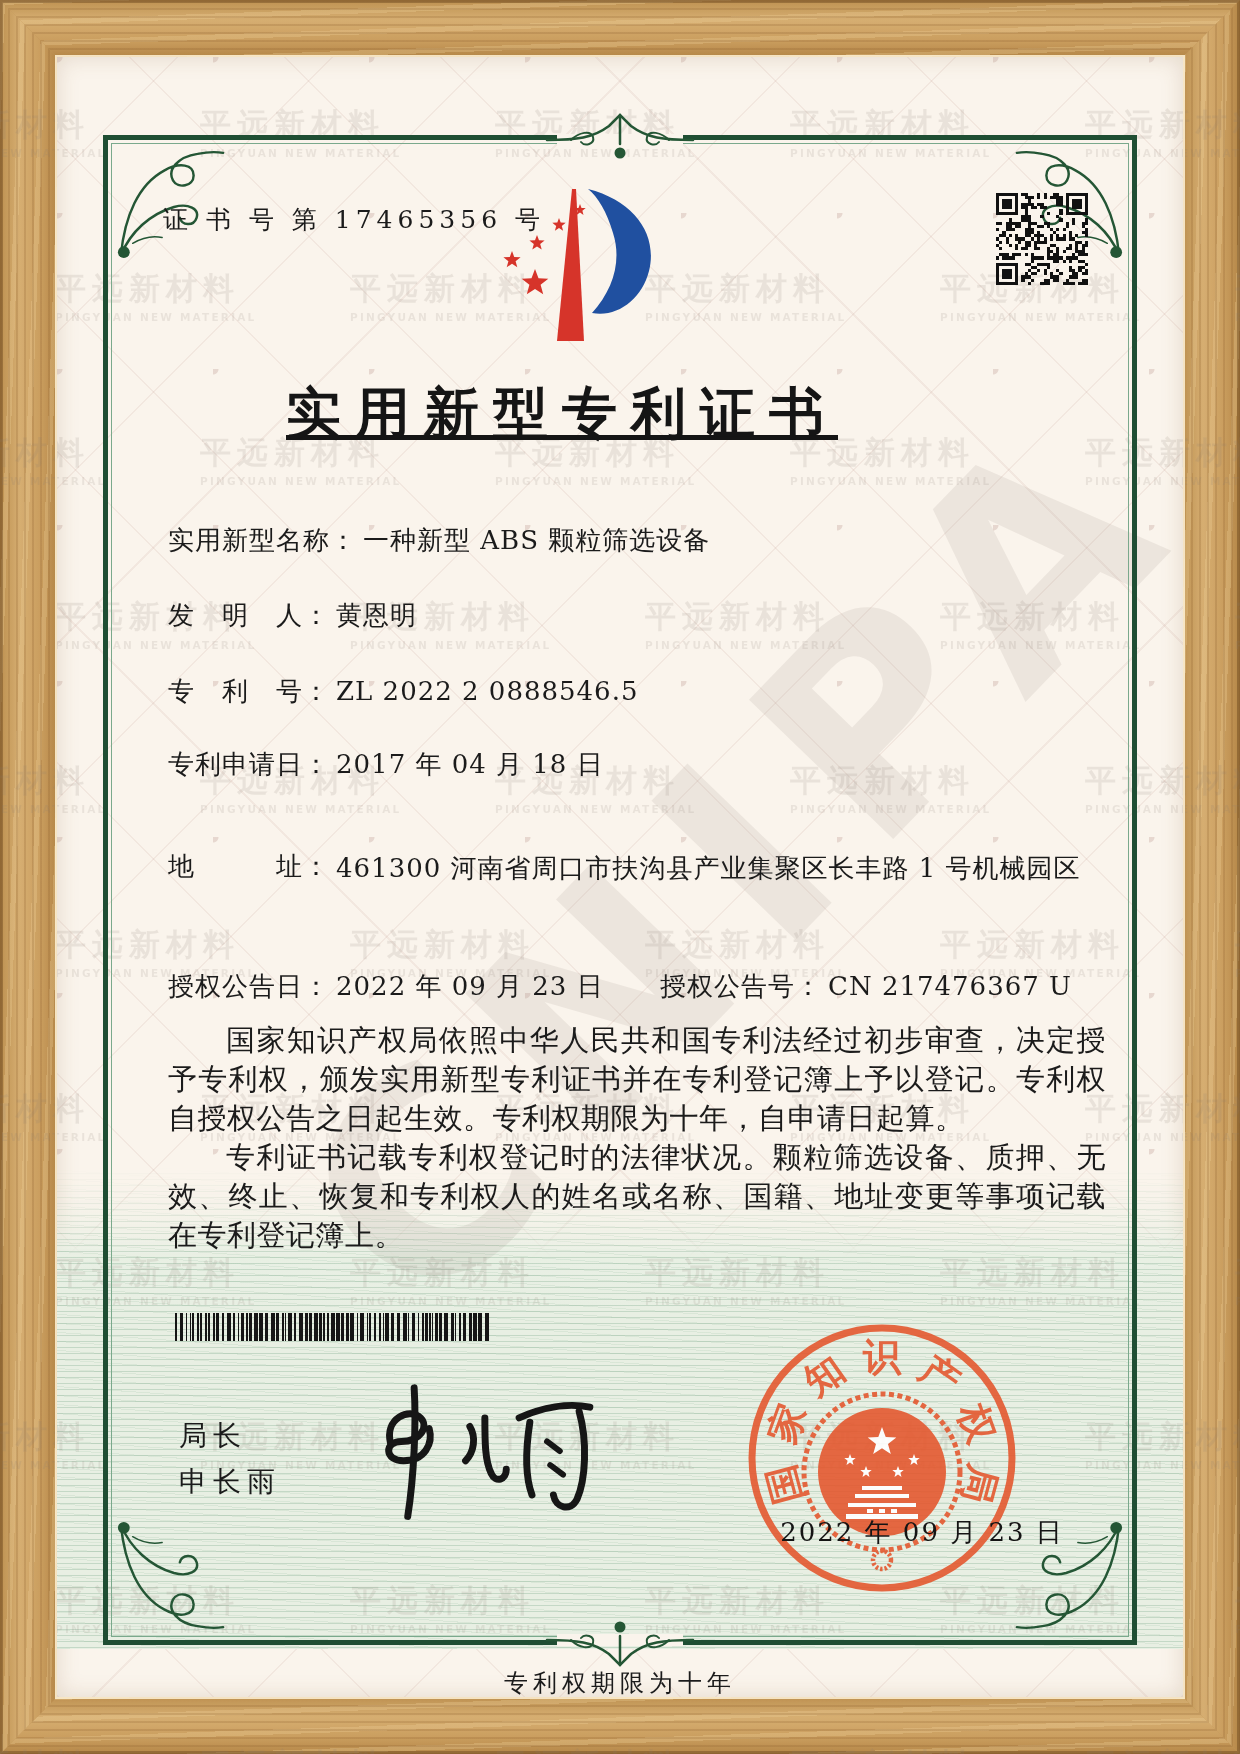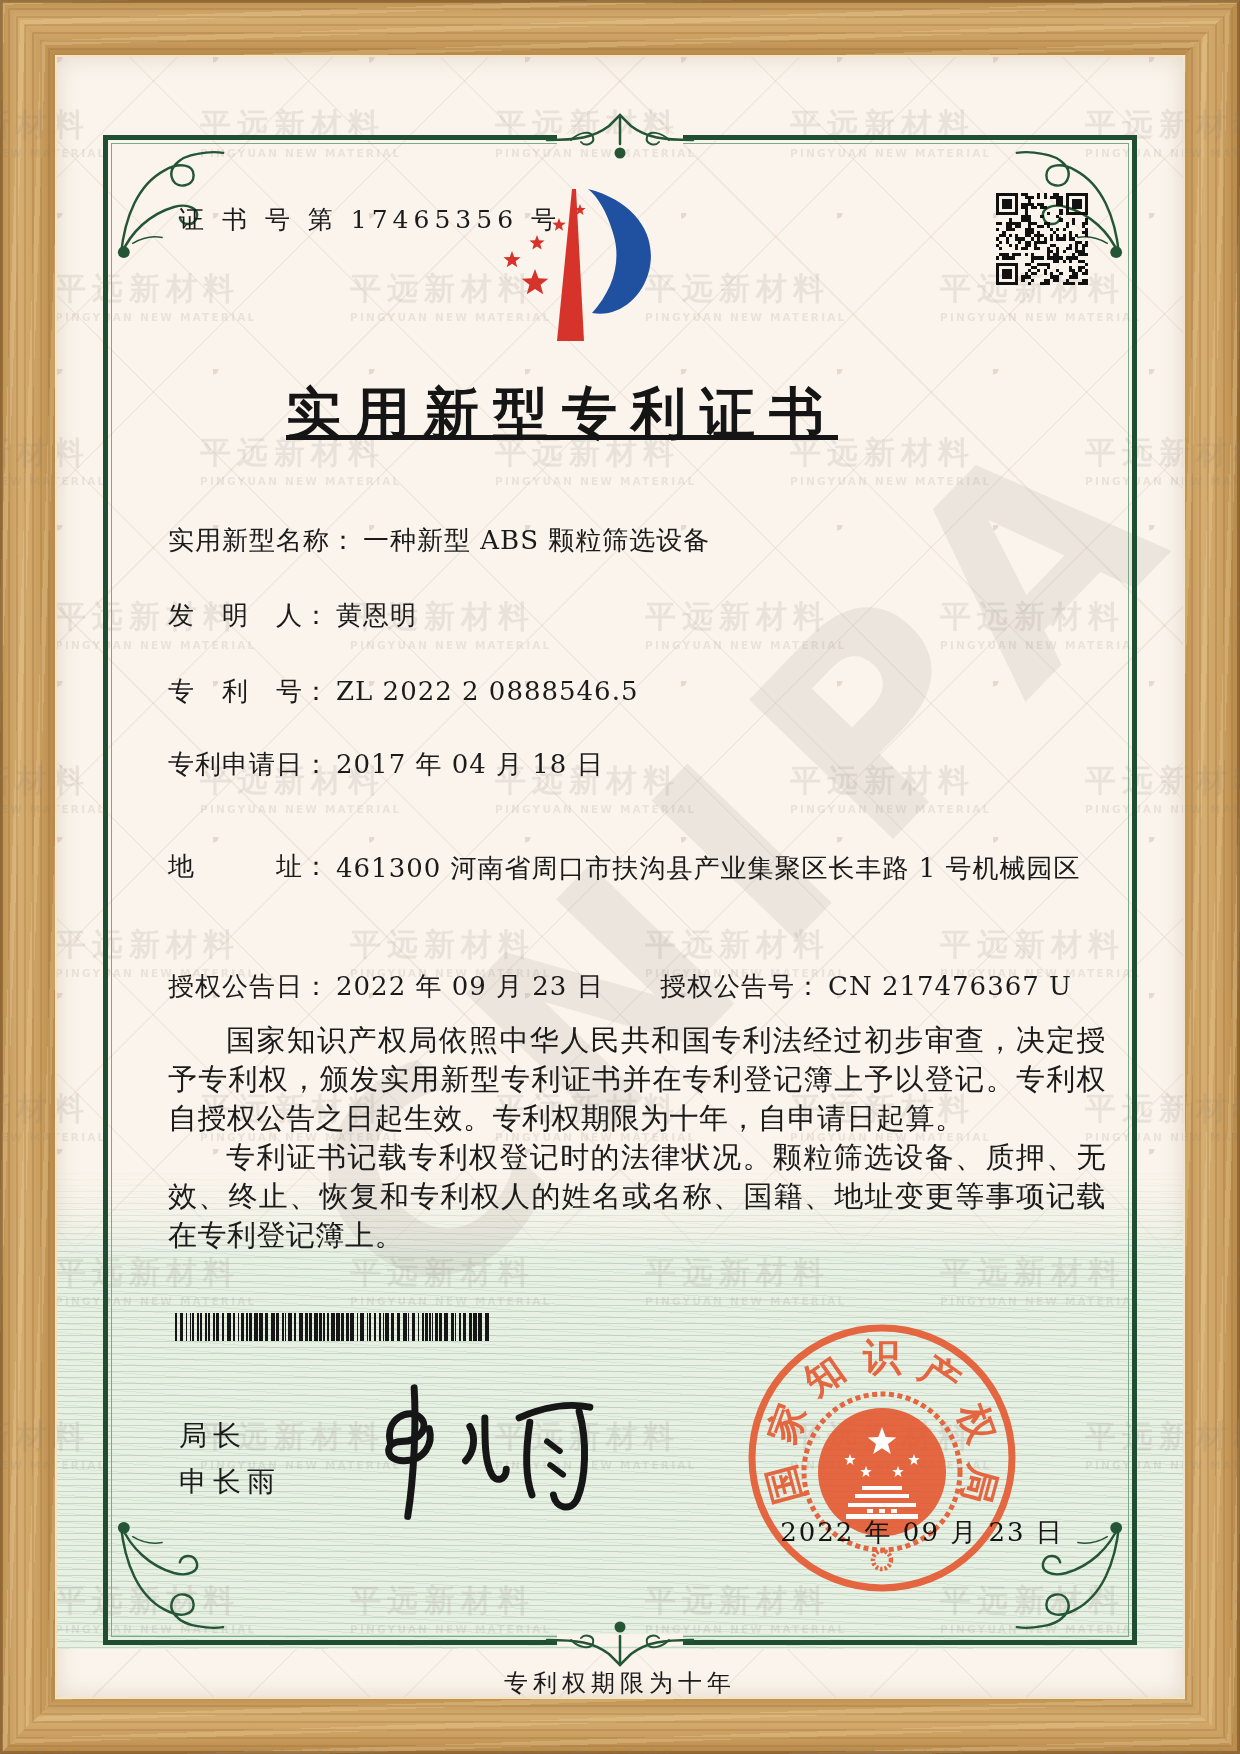--- a/index.html
+++ b/index.html
@@ -57,21 +57,21 @@
   .orn svg{display:block;}
   .orn-tl{left:5px;top:5px;}
   .orn-tr{right:5px;top:5px;transform:scaleX(-1);}
   .orn-bl{left:5px;bottom:5px;transform:scaleY(-1);}
   .orn-br{right:5px;bottom:5px;transform:scale(-1,-1);}
   .orn-tc{left:50%;top:-32px;margin-left:-85px;}
   .orn-bc{left:50%;bottom:-32px;margin-left:-85px;transform:scaleY(-1);}
 
   
   .content{position:absolute;inset:0;z-index:4;color:#1b1b1b;}
-  .cert-no{position:absolute;left:106px;top:146px;font-size:25px;letter-spacing:5px;margin-left:16px;}
+  .cert-no{position:absolute;left:106px;top:146px;font-size:25px;letter-spacing:5px;}
   .logo{position:absolute;left:438px;top:124px;}
   .qr{position:absolute;left:939px;top:136px;width:92px;height:92px;}
   .title{position:absolute;left:0;top:320px;width:1010px;text-align:center;font-size:55px;font-weight:700;
          letter-spacing:14px;color:#151515;text-decoration:underline;}
   .field{position:absolute;left:111px;font-size:26px;letter-spacing:1px;white-space:nowrap;}
   .field .fvalue{margin-left:6px;}
   .field-addr{white-space:normal;}
   .field-addr .flabel{display:inline-block;vertical-align:top;}
   .field-addr .fvalue{display:inline-block;vertical-align:top;width:772px;line-height:38px;margin-left:6px;}
   .grant-pair2{position:absolute;left:492px;top:0;}

